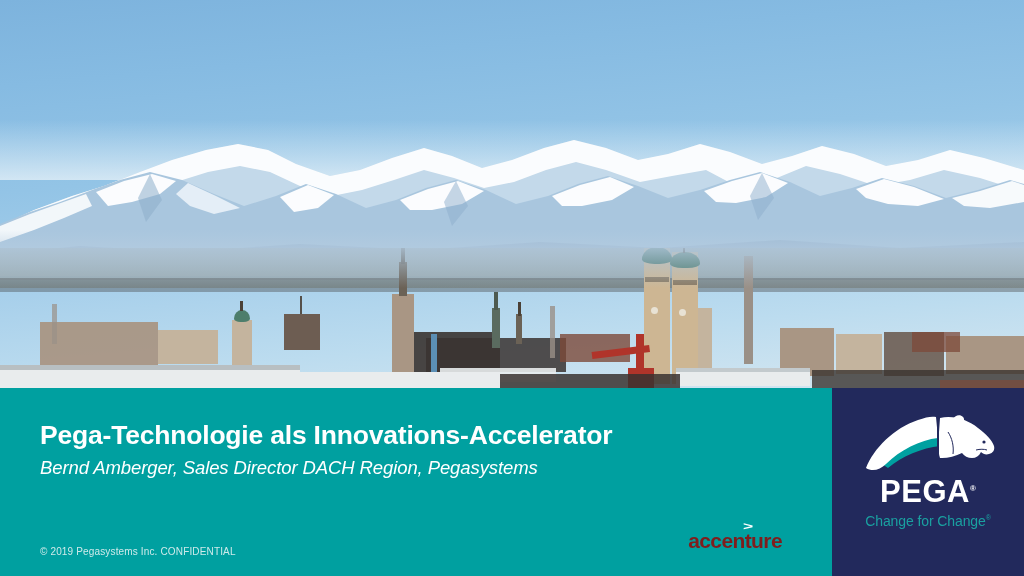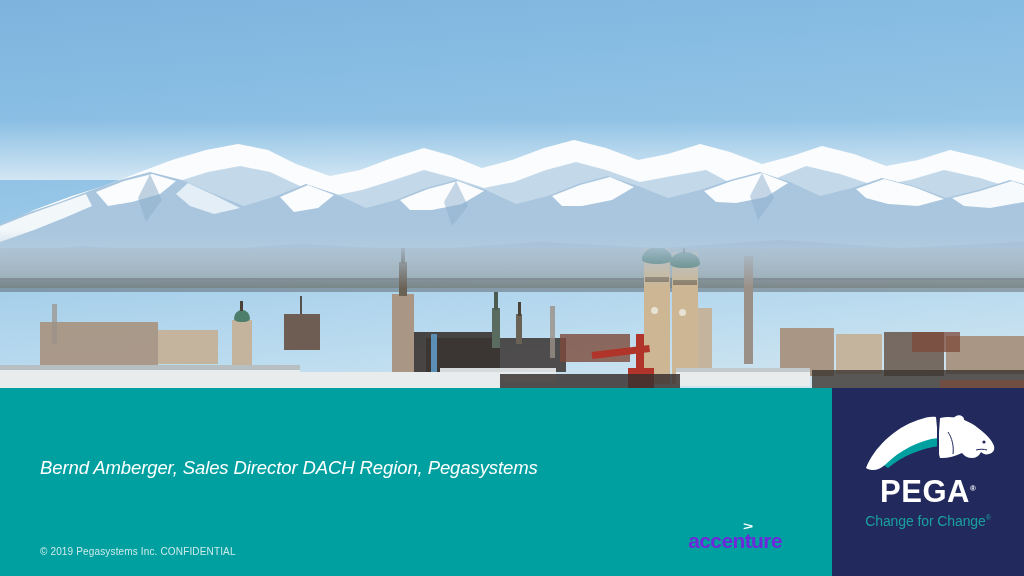--- a/index.html
+++ b/index.html
@@ -64,21 +64,21 @@
 
   
   .sponsor-wrap{position:absolute;left:556px;top:502px;width:226px;text-align:right;}
   .sponsor-label{
     font-size:13.5px;font-weight:bold;color:#22295c;letter-spacing:-.1px;line-height:1;
     white-space:nowrap;
   }
   .acc-logo{position:absolute;left:596px;top:524px;width:186px;height:30px;}
   .acc-word{
     position:absolute;right:0;top:6px;
-    font-size:21px;font-weight:bold;color:#6d28d9;letter-spacing:-.6px;line-height:1;
+    font-size:21px;font-weight:bold;color:#7f1d1d;letter-spacing:-.6px;line-height:1;
     white-space:nowrap;
   }
   .acc-arrow{
     position:absolute;right:30px;top:-5px;
     font-size:14px;font-weight:bold;color:#ffffff;line-height:1;
     transform:scaleX(1.25) scaleY(.8);
   }
 
   
   .pega{position:absolute;left:832px;top:388px;width:192px;height:239px;}
@@ -205,20 +205,21 @@
 
       <div class="blk roofdark" style="left:500px;width:180px;height:18px;bottom:0;opacity:.85;"></div>
       <div class="blk roofdark" style="left:812px;width:212px;height:22px;bottom:0;opacity:.8;"></div>
       <div class="blk roofred" style="left:940px;width:84px;height:12px;bottom:0;opacity:.7;"></div>
     </div>
   </div>
 
   <div class="teal"></div>
   <div class="navy"></div>
 
+  <div class="title">Pega-Technologie als Innovations-Accelerator</div>
   <div class="subtitle">Bernd Amberger, Sales Director DACH Region, Pegasystems</div>
   <div class="copyright">© 2019 Pegasystems Inc. CONFIDENTIAL</div>
 
   <div class="acc-logo">
     <span class="acc-arrow">&gt;</span>
     <span class="acc-word">accenture</span>
   </div>
 
   <div class="pega">
     <svg class="pega-mark" viewBox="0 0 138 62">

